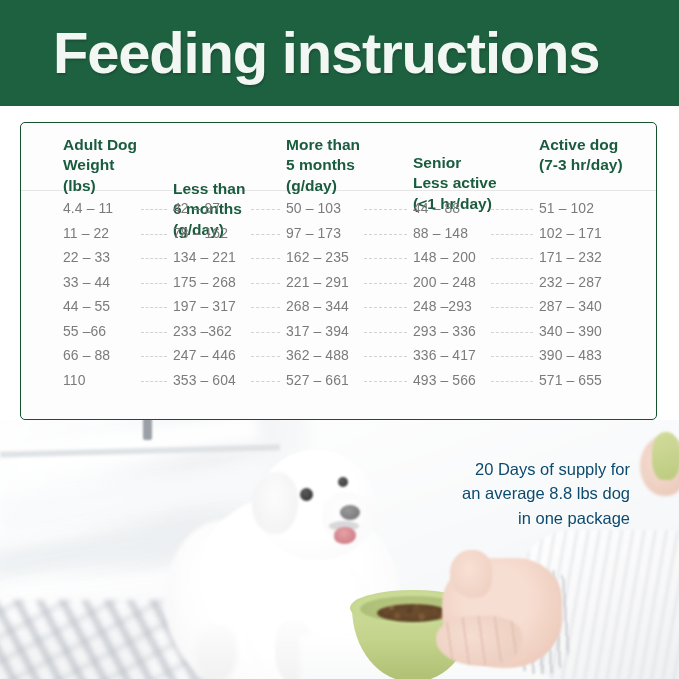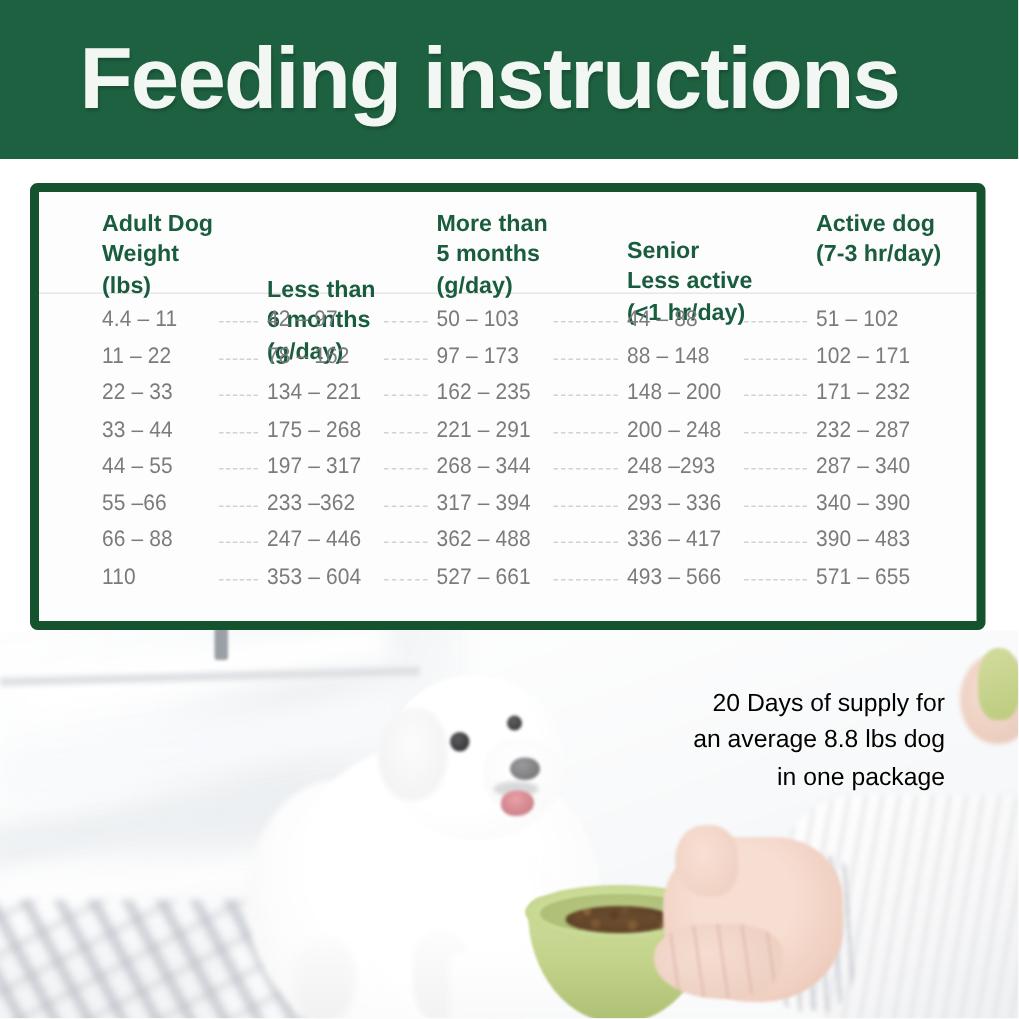--- a/index.html
+++ b/index.html
@@ -28,21 +28,21 @@
     white-space:nowrap;
     text-shadow:1px 2px 2px rgba(0,0,0,0.18);
   }
 
   
   #feeding-table {
     position:absolute;
     left:20px; top:122px;
     width:637px; height:298px;
     background:#fdfdfd;
-    border:6px solid #14532d;
+    border:1px solid #14532d;
     border-radius:5px;
     overflow:hidden;
   }
   #table-head {
     height:68px;
     border-bottom:1px solid #e6e6e6;
     position:relative;
   }
   .hcell {
     position:absolute;
@@ -309,21 +309,21 @@
     background:linear-gradient(180deg,#ffffff,#f6f7f8);
     filter:blur(3px);
   }
 
   
   #supply-note {
     position:absolute;
     left:395px; top:457px;
     width:235px;
     text-align:right;
-    color:#000000;
+    color:#0c4a6e;
     font-size:16.5px;
     line-height:1.48;
     white-space:pre-line;
     text-shadow:0 1px 3px rgba(255,255,255,0.95);
   }
 </style>
 </head>
 <body>
 
 <div id="page">

